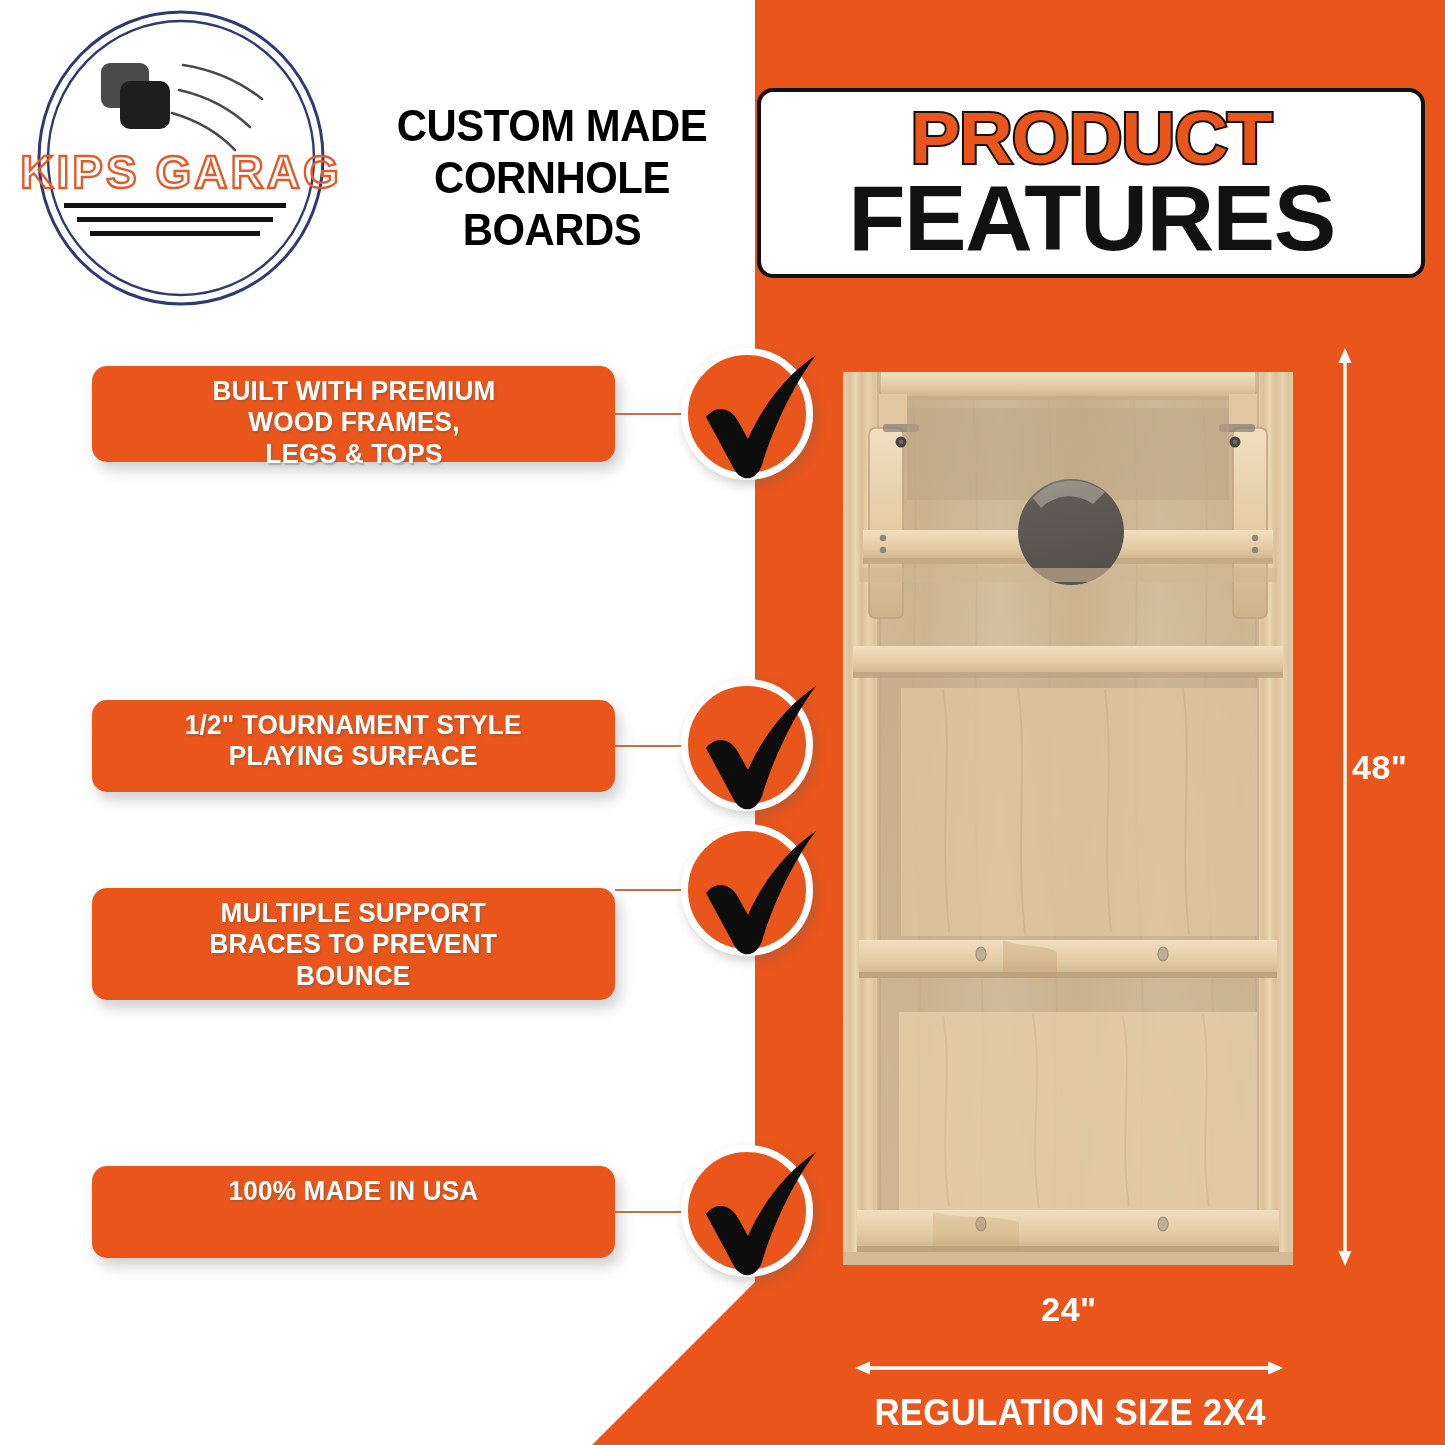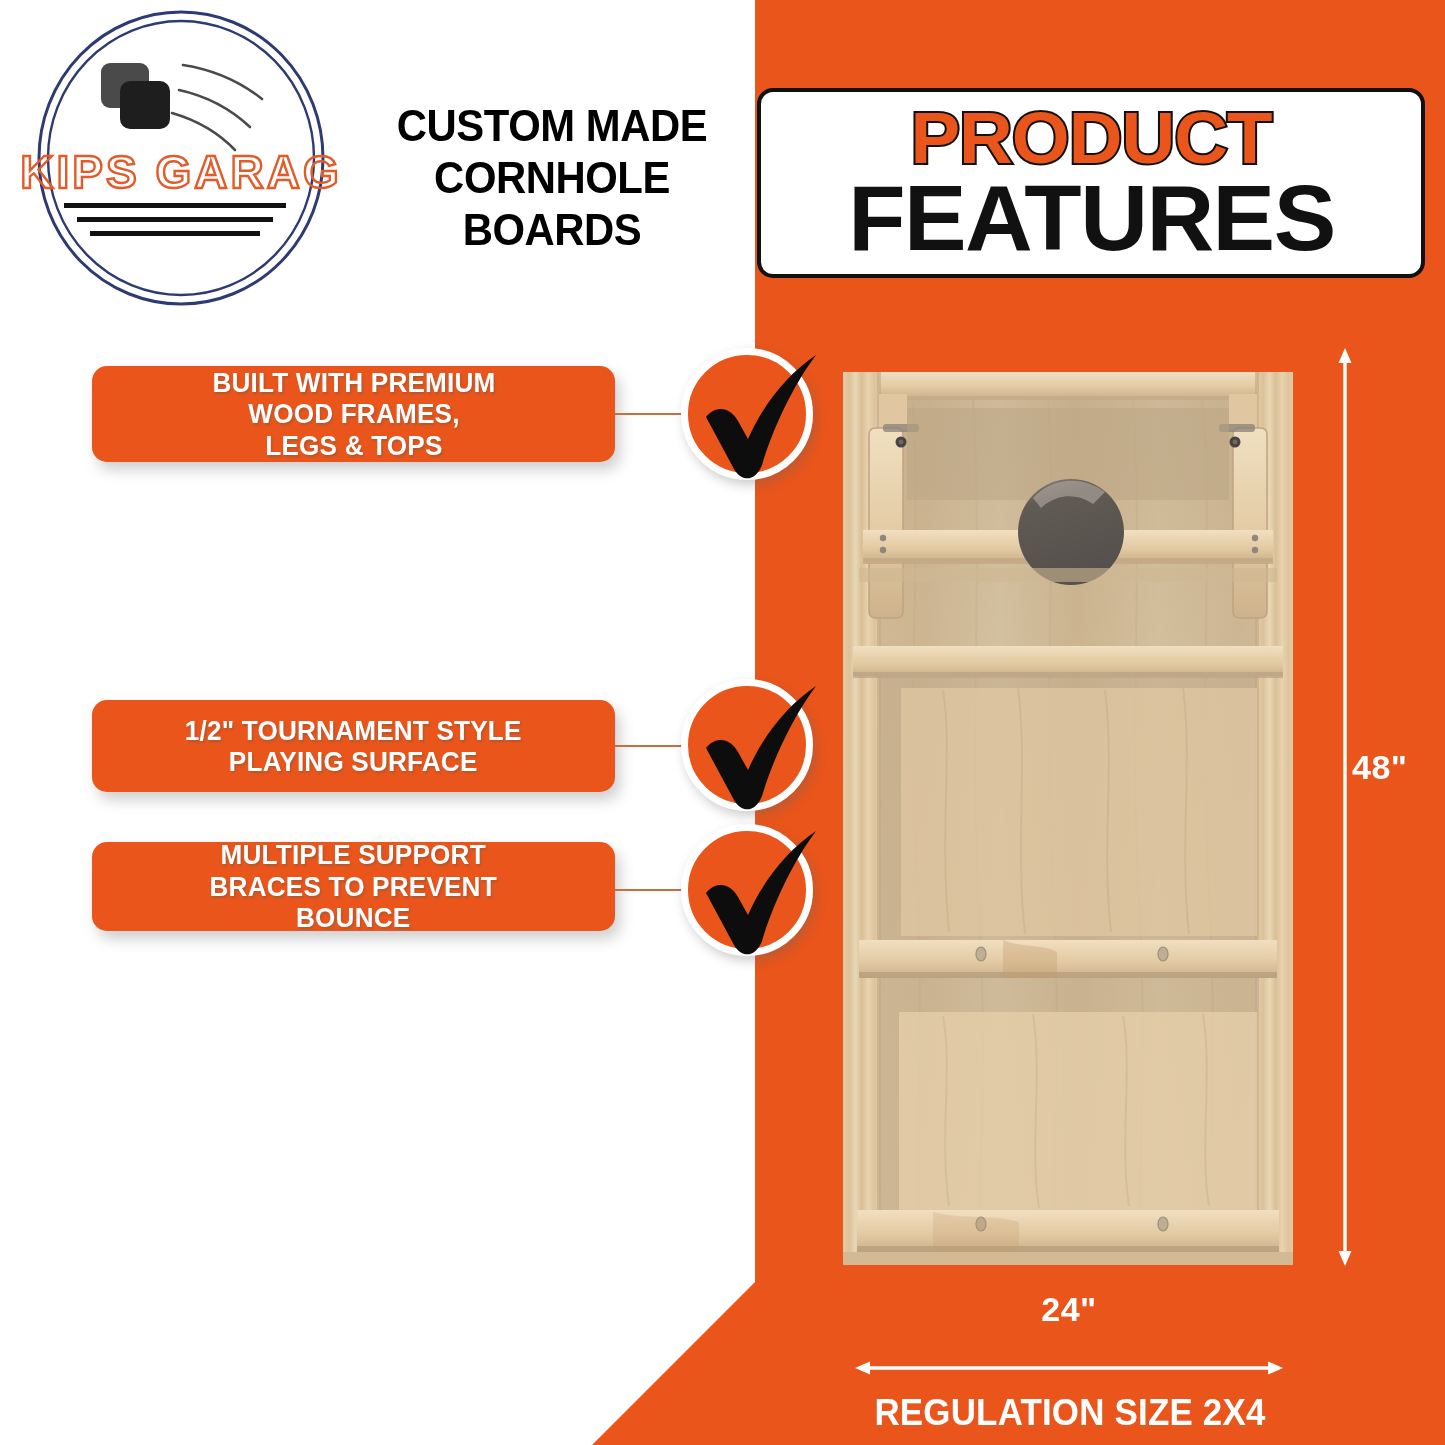--- a/index.html
+++ b/index.html
@@ -43,21 +43,21 @@
   }
   .headline div{white-space:nowrap;}
 
   
   .feature-row{position:absolute;left:0;width:760px;height:150px;}
   .pill{
     position:absolute;left:92px;top:0;width:523px;
     border-radius:15px;
     background:#E9551B;
     box-shadow:5px 8px 14px rgba(110,110,110,0.33);
-    display:flex;align-items:center;justify-content:center;
+    display:flex;justify-content:center;
     text-align:center;
     box-sizing:border-box;
     padding:9px 16px;
   }
   .pill-text{
     color:#ffffff;
     font-weight:bold;
     font-size:27.5px;
     line-height:1.14;
     letter-spacing:0.2px;
@@ -215,36 +215,49 @@
       </div>
       <div class="connector" style="top:45px;"></div>
       <div class="check-circle" style="left:681px;top:-21px;">
         <svg viewBox="0 0 156 156" xmlns="http://www.w3.org/2000/svg">
           <path d="M30 78 C40 66 54 68 62 82 L72 100 C86 68 110 36 140 16 C116 48 96 92 86 126 C80 142 66 144 58 130 Z" fill="#0D0D0D"></path>
         </svg>
       </div>
     </div>
 
     <div class="feature-row" style="top:842px;">
-      <div class="pill" style="height:89px;">
+      <div class="pill" style="height:112px;margin-top:46px;">
         <div class="pill-text">
           <span>MULTIPLE SUPPORT</span>
           <span>BRACES TO PREVENT</span>
           <span>BOUNCE</span>
         </div>
       </div>
       <div class="connector" style="top:47px;"></div>
       <div class="check-circle" style="left:681px;top:-18px;">
         <svg viewBox="0 0 156 156" xmlns="http://www.w3.org/2000/svg">
           <path d="M30 78 C40 66 54 68 62 82 L72 100 C86 68 110 36 140 16 C116 48 96 92 86 126 C80 142 66 144 58 130 Z" fill="#0D0D0D"></path>
         </svg>
       </div>
     </div>
 
 
+    <div class="feature-row" style="top:1166px;">
+      <div class="pill" style="height:92px;">
+        <div class="pill-text">
+          <span>100% MADE IN USA</span>
+        </div>
+      </div>
+      <div class="connector" style="top:45px;"></div>
+      <div class="check-circle" style="left:681px;top:-21px;">
+        <svg viewBox="0 0 156 156" xmlns="http://www.w3.org/2000/svg">
+          <path d="M30 78 C40 66 54 68 62 82 L72 100 C86 68 110 36 140 16 C116 48 96 92 86 126 C80 142 66 144 58 130 Z" fill="#0D0D0D"></path>
+        </svg>
+      </div>
+    </div>
 
   </div>
 
   <div class="right-col">
 
     <div class="header-box">
       <div class="hb-product">PRODUCT</div>
       <div class="hb-features">FEATURES</div>
     </div>
 

